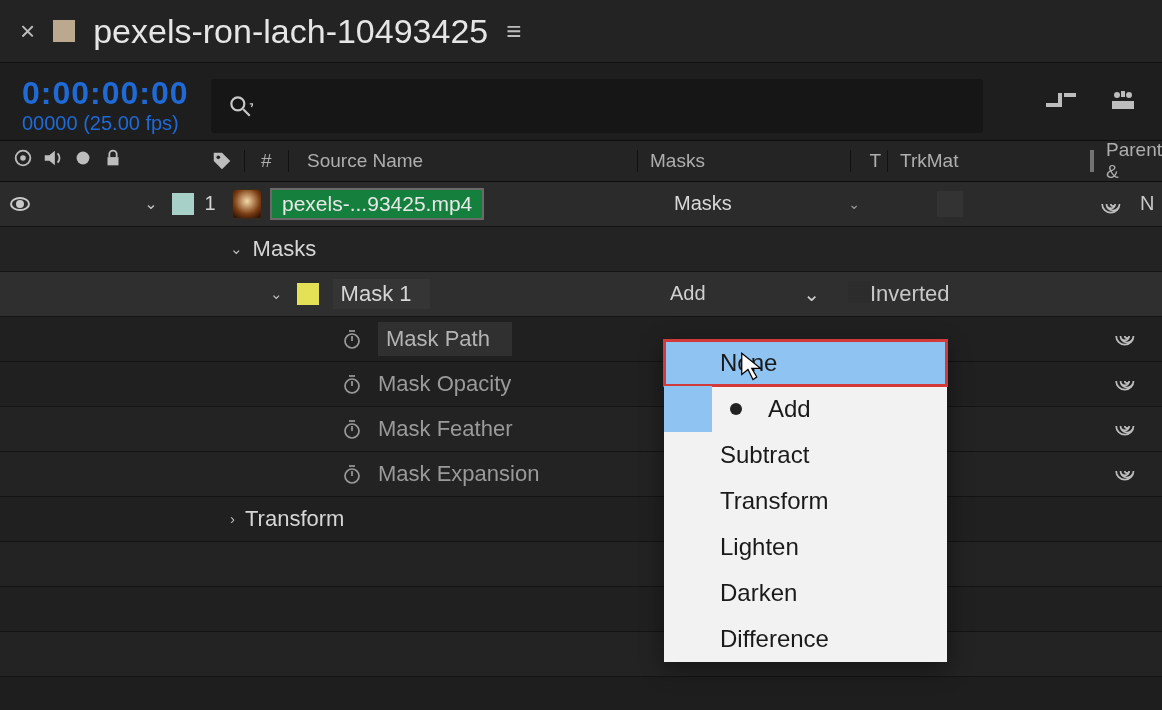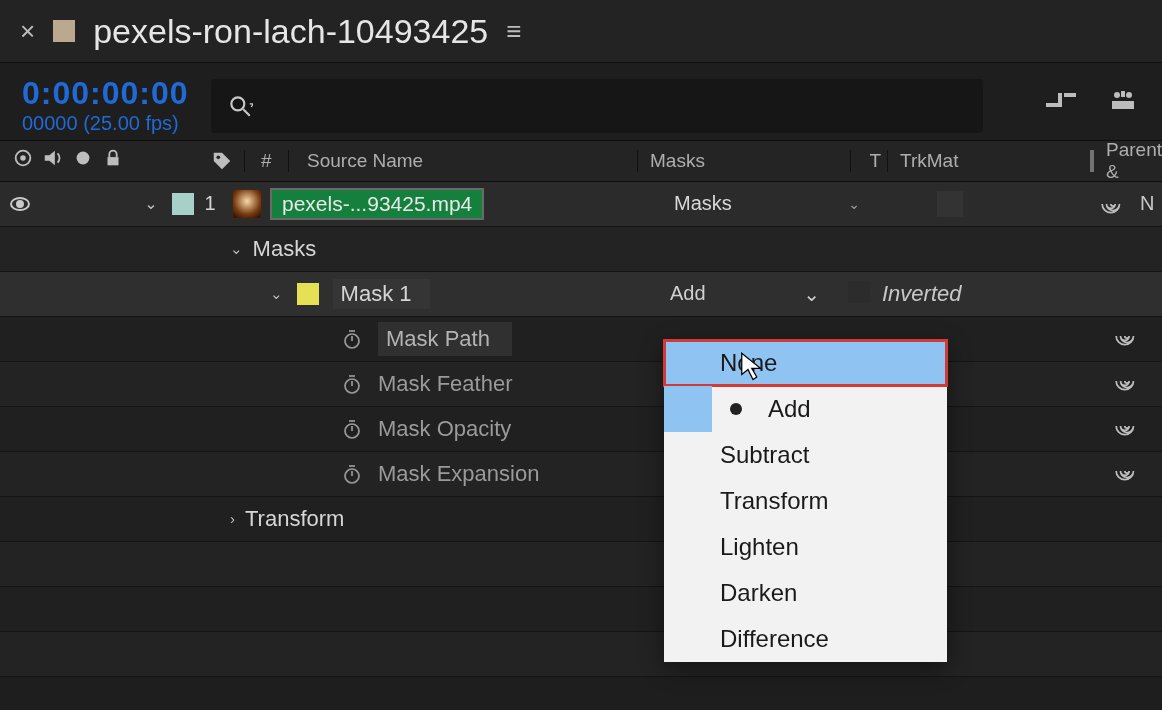--- a/index.html
+++ b/index.html
@@ -53,21 +53,21 @@
   .prop-indent-2{padding-left:270px;display:flex;align-items:center;gap:14px;}
   .prop-indent-3{padding-left:340px;display:flex;align-items:center;gap:14px;}
   .twirl-down{color:#bdbdbd;font-size:15px;}
   .twirl-right{color:#bdbdbd;font-size:15px;}
   .mask-swatch{width:22px;height:22px;background:#e4e157;}
   .stopwatch{width:24px;height:24px;}
   .stopwatch svg{width:24px;height:24px;stroke:#999;fill:none;stroke-width:1.7;}
   .prop-label{color:#9a9a9a;font-size:22px;}
   .prop-label.bright{color:#d6d6d6;}
   .mask-mode-dd{margin-left:auto;width:140px;display:flex;justify-content:space-between;align-items:center;color:#d0d0d0;padding-right:14px;}
-  .inv-col{width:200px;display:flex;align-items:flex-start;gap:12px;padding-left:6px;font-style:italic;}
+  .inv-col{width:200px;display:flex;align-items:flex-start;padding-left:6px;}
   .inv-box{width:22px;height:22px;background:#2c2c2c;}
   .spiral-col{margin-left:auto;padding-right:22px;}
   
   .mask1-row{background:#2f2f2f;}
   .mask1-name-bg{background:#353535;padding:2px 18px 2px 8px;}
   .maskpath-row .prop-label{background:#303030;padding:4px 22px 4px 8px;color:#b4b4b4;}
   
   .dd-popup{position:absolute;left:664px;top:340px;width:283px;background:#f2f2f2;color:#222;box-shadow:0 6px 22px rgba(0,0,0,0.45);}
   .dd-item{height:46px;display:flex;align-items:center;padding-left:56px;font-size:24px;color:#1a1a1a;position:relative;}
   .dd-item.hl{background:#8fc4f2;}
@@ -211,42 +211,42 @@
             <line x1="12" y1="14" x2="12" y2="9"></line>
             <line x1="9" y1="4" x2="15" y2="4"></line>
           </svg></span>
       <span class="prop-label">Mask Path</span>
     </div>
     <div class="spiral-col"><span class="spiral"><svg viewBox="0 0 24 24">
             <path d="M12 12m-2 0a2 2 0 1 0 4 0 4 4 0 1 1-8 0 6 6 0 1 0 12 0 8 8 0 1 1-16 0"></path>
           </svg></span></div>
   </div>
 
+  <div class="prop-row even">
+    <div class="prop-indent-3">
+      <span class="stopwatch"><svg viewBox="0 0 24 24">
+            <circle cx="12" cy="14" r="7"></circle>
+            <line x1="12" y1="14" x2="12" y2="9"></line>
+            <line x1="9" y1="4" x2="15" y2="4"></line>
+          </svg></span>
+      <span class="prop-label">Mask Opacity</span>
+    </div>
+    <div class="spiral-col"><span class="spiral"><svg viewBox="0 0 24 24">
+            <path d="M12 12m-2 0a2 2 0 1 0 4 0 4 4 0 1 1-8 0 6 6 0 1 0 12 0 8 8 0 1 1-16 0"></path>
+          </svg></span></div>
+  </div>
+
   <div class="prop-row">
     <div class="prop-indent-3">
       <span class="stopwatch"><svg viewBox="0 0 24 24">
             <circle cx="12" cy="14" r="7"></circle>
             <line x1="12" y1="14" x2="12" y2="9"></line>
             <line x1="9" y1="4" x2="15" y2="4"></line>
           </svg></span>
       <span class="prop-label">Mask Feather</span>
-    </div>
-    <div class="spiral-col"><span class="spiral"><svg viewBox="0 0 24 24">
-            <path d="M12 12m-2 0a2 2 0 1 0 4 0 4 4 0 1 1-8 0 6 6 0 1 0 12 0 8 8 0 1 1-16 0"></path>
-          </svg></span></div>
-  </div>
-
-  <div class="prop-row even">
-    <div class="prop-indent-3">
-      <span class="stopwatch"><svg viewBox="0 0 24 24">
-            <circle cx="12" cy="14" r="7"></circle>
-            <line x1="12" y1="14" x2="12" y2="9"></line>
-            <line x1="9" y1="4" x2="15" y2="4"></line>
-          </svg></span>
-      <span class="prop-label">Mask Opacity</span>
     </div>
     <div class="spiral-col"><span class="spiral"><svg viewBox="0 0 24 24">
             <path d="M12 12m-2 0a2 2 0 1 0 4 0 4 4 0 1 1-8 0 6 6 0 1 0 12 0 8 8 0 1 1-16 0"></path>
           </svg></span></div>
   </div>
 
   <div class="prop-row">
     <div class="prop-indent-3">
       <span class="stopwatch"><svg viewBox="0 0 24 24">
             <circle cx="12" cy="14" r="7"></circle>

